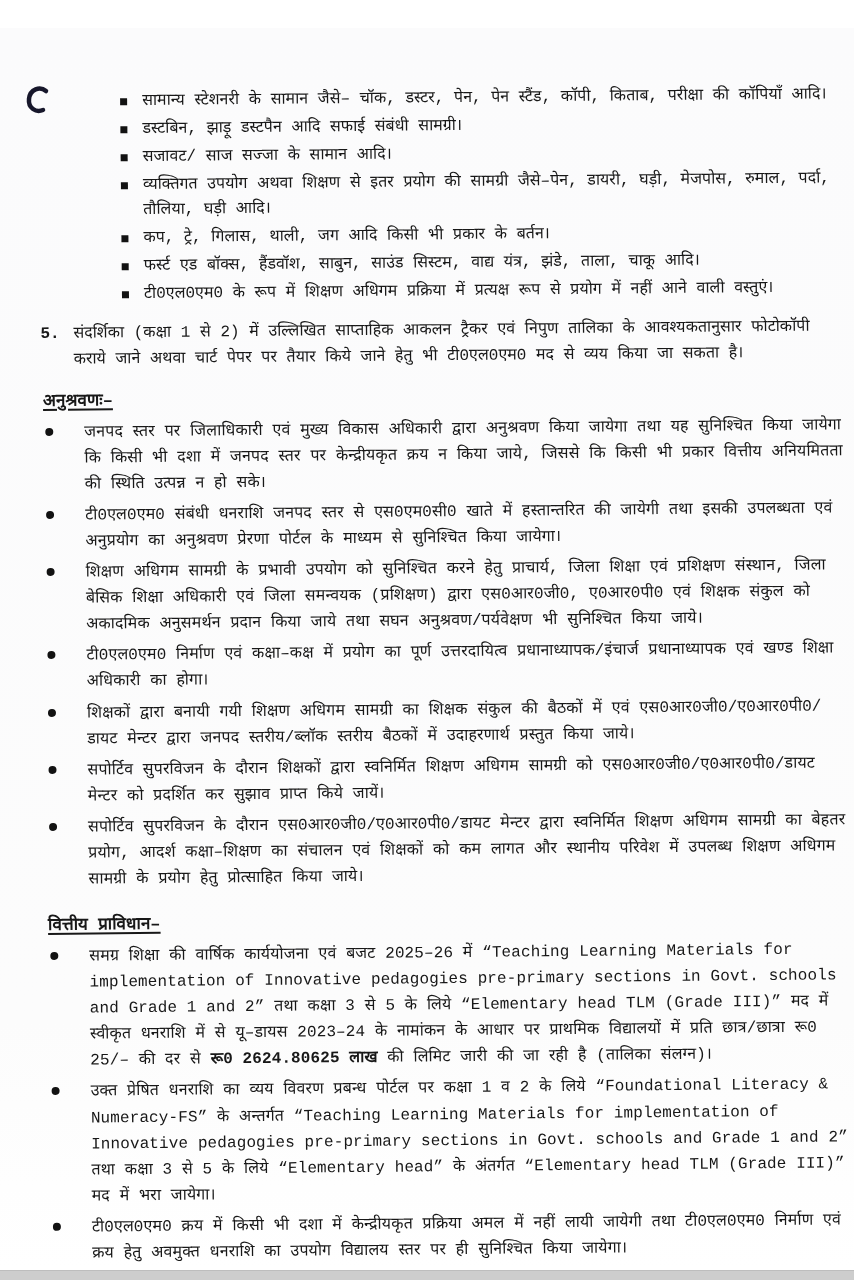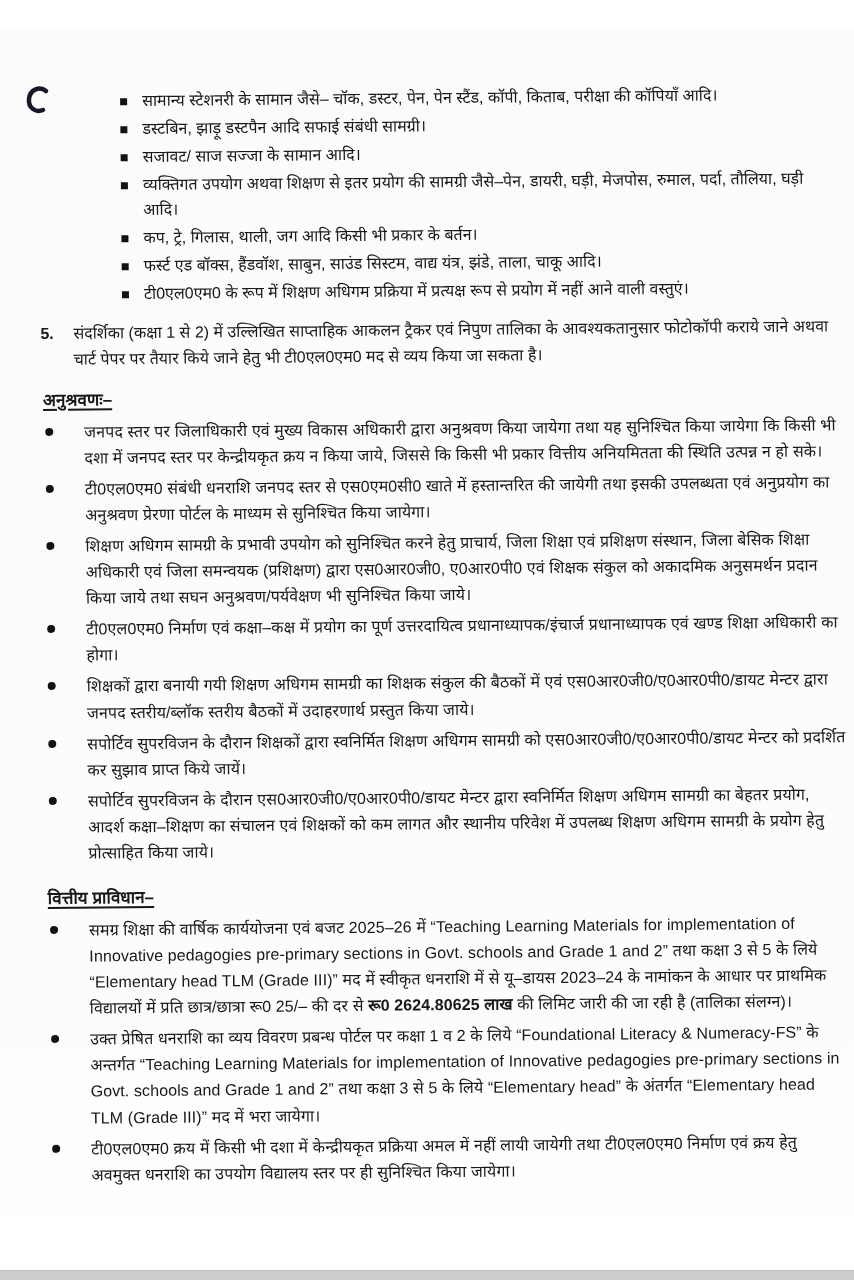--- a/index.html
+++ b/index.html
@@ -5,20 +5,21 @@
   html,body{margin:0;padding:0;}
   body{
     width:854px;height:1280px;position:relative;overflow:hidden;
     background:#ffffff;
     font-family:"Liberation Sans","DejaVu Sans",sans-serif;
     color:#181818;
   }
   .photo{
     position:absolute;left:0;top:28px;right:0;bottom:10px;
     background:linear-gradient(180deg,#fbfbfc 0%,#fcfcfc 80%,#ffffff 100%);
+    font-family:Liberation Mono, monospace;
   }
   .page-edge{
     position:absolute;left:0;right:0;bottom:0;height:9px;
     background:#cdcdcd;border-top:1px solid #bdbdbd;
   }
   .pen-mark{position:absolute;left:22px;top:56px;}
   .content{
     position:absolute;left:38px;right:14px;top:62px;
     transform:rotate(-0.55deg);transform-origin:0 0;
     font-size:16px;

